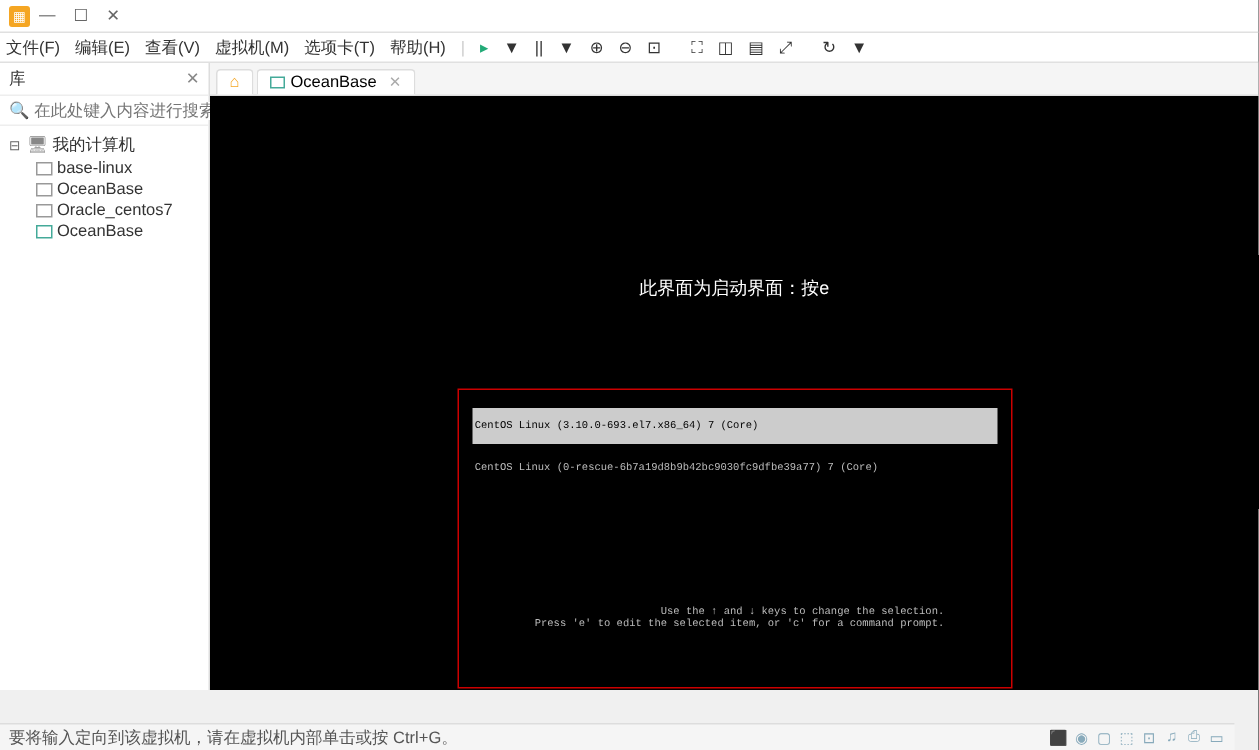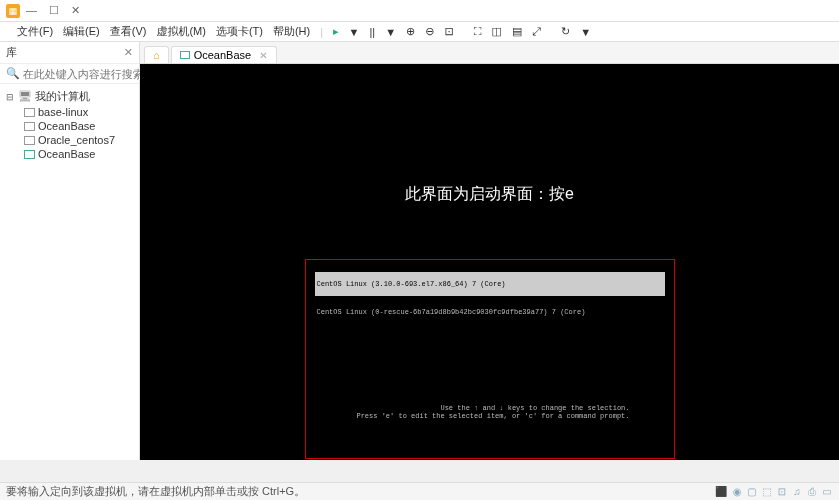--- a/index.html
+++ b/index.html
@@ -2,21 +2,21 @@
 <html><head>
 <meta charset="utf-8">
 <style>
 * { margin: 0; padding: 0; box-sizing: border-box; }
 body { font-family: "Microsoft YaHei", Tahoma, sans-serif; font-size: 11px; background: #f0f0f0; width: 839px; height: 500px; overflow: hidden; position: relative; }
 .titlebar { height: 22px; background: #fff; display: flex; align-items: center; padding: 0 6px; border-bottom: 1px solid #e0e0e0; }
 .titlebar .icon { width: 14px; height: 14px; background: #f5a623; border-radius: 2px; margin-right: 6px; display:inline-flex;align-items:center;justify-content:center;color:#fff;font-size:9px;}
 .titlebar .title { flex: 1; font-size: 11px; color: #333; }
 .titlebar .win-controls { display: flex; gap: 12px; }
 .titlebar .win-controls span { cursor: pointer; font-size: 11px; color: #666; }
-.menubar { height: 20px; background: #fff; display: flex; align-items: center; padding: 0 17px; gap: 10px; border-bottom: 1px solid #e0e0e0; font-size: 11px; color: #333; }
+.menubar { height: 20px; background: #fff; display: flex; align-items: center; padding: 0 4px; gap: 10px; border-bottom: 1px solid #e0e0e0; font-size: 11px; color: #333; }
 .menubar span { cursor: pointer; }
 .main { display: flex; height: 418px; }
 .sidebar { width: 140px; background: #fff; border-right: 1px solid #ddd; display:flex; flex-direction:column;}
 .sidebar-header { display:flex; align-items:center; justify-content:space-between; padding:3px 6px; font-size:11px; color:#333; border-bottom:1px solid #eee;}
 .sidebar-header .close{cursor:pointer;color:#888;}
 .search { display:flex; align-items:center; padding:3px; border-bottom:1px solid #eee;}
 .search .mag{color:#888;margin:0 3px;}
 .search input{flex:1;border:none;outline:none;font-size:11px;color:#999;}
 .search .dd{font-size:8px;color:#888;margin:0 3px;cursor:pointer;}
 .tree { padding: 4px 2px; font-size: 11px; color: #333; }
@@ -26,27 +26,27 @@
 .tree .pc-icon{color:#888;}
 .tree .vm-icon{display:inline-block;width:11px;height:9px;border:1px solid #999;background:#fff;position:relative;}
 .tree .vm-icon.active{border-color:#4a9;}
 .content { flex:1; background:#fff; display:flex; flex-direction:column; }
 .tabs { height: 22px; background:#f5f5f5; display:flex; align-items:flex-end; padding-left:4px; border-bottom:1px solid #ddd;}
 .tab { background:#fff; border:1px solid #ddd; border-bottom:none; padding:2px 8px; font-size:11px; display:flex; align-items:center; gap:4px; border-radius:3px 3px 0 0;}
 .tab .home-icon{color:#f5a623;}
 .tab .vm-icon-small{display:inline-block;width:10px;height:8px;border:1px solid #4a9;}
 .tab .close{color:#aaa;margin-left:4px;cursor:pointer;font-size:10px;}
 .vm-screen { flex:1; background:#000; position:relative; overflow:hidden;}
-.annotation { position:absolute; top:120px; left:50%; transform:translateX(-50%); color:#fff; font-size:16px; font-weight:500;}
+.annotation { position:absolute; top:120px; left:50%; transform:translateX(-50%); color:#fff; font-size:12px; font-weight:500;}
 .boot-box { position:absolute; top:195px; left:50%; transform:translateX(-50%); width:370px; height:200px; border:1.5px solid #c00; }
 .boot-content{ position:absolute; top:208px; left:50%; transform:translateX(-50%); width:350px; font-family:"Courier New",monospace; font-size:7px; color:#bbb;}
 .boot-line-sel{ background:#ccc; color:#000; padding:8px 2px; display:block; white-space:pre;}
 .boot-line{ display:block; white-space:pre; padding:12px 2px;}
 .boot-hint{ position:absolute; top:340px; left:50%; transform:translateX(-50%); width:280px; font-family:"Courier New",monospace; font-size:7px; color:#bbb; text-align:right;}
-.statusbar { position:absolute; bottom:0; left:0; right:0; height:18px; background:#f5f5f5; border-top:1px solid #ddd; display:flex; align-items:center; padding:0 6px; font-size:11px; color:#555; justify-content:space-between;}
+.statusbar { position:absolute; bottom:0; left:0; right:16px; height:18px; background:#f5f5f5; border-top:1px solid #ddd; display:flex; align-items:center; padding:0 6px; font-size:11px; color:#555; justify-content:space-between;}
 .status-icons{display:flex;gap:3px;align-items:center;}
 .status-icons span{width:12px;height:12px;display:inline-flex;align-items:center;justify-content:center;color:#8ab;font-size:10px;}
 </style>
 </head>
 <body>
 
 <div class="titlebar">
   <span class="icon">▦</span>
   <div class="win-controls">
     <span>—</span>

